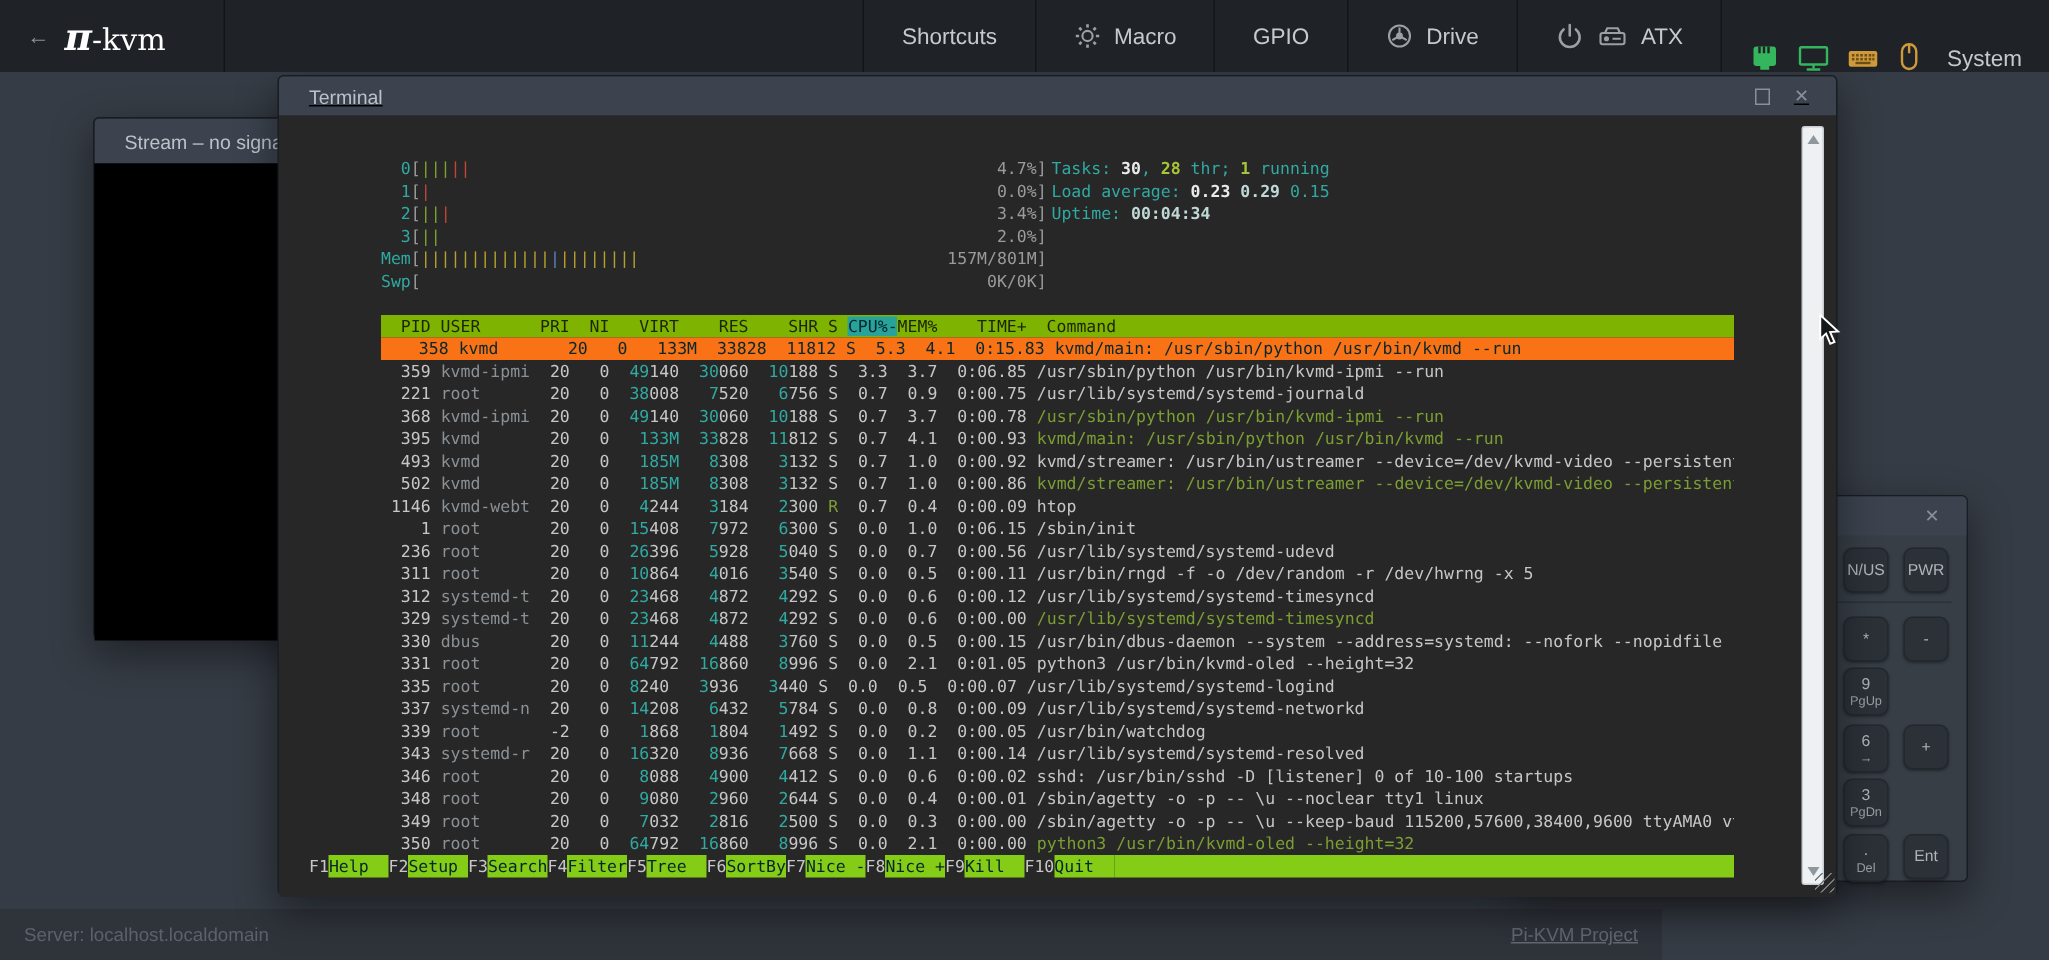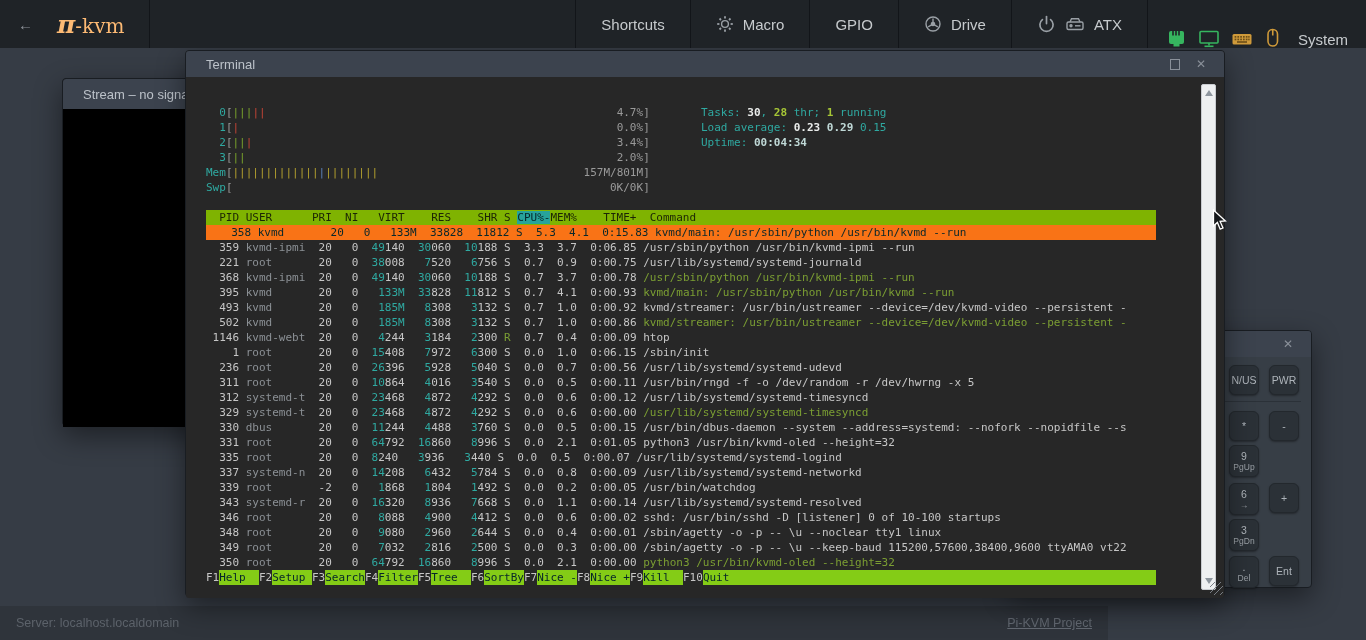--- a/index.html
+++ b/index.html
@@ -5,21 +5,21 @@
   * { margin:0; padding:0; box-sizing:border-box; }
   html,body { width:1366px; height:640px; overflow:hidden; }
   body { font-family:"Liberation Sans", sans-serif; background:#363c45; position:relative; }
 
   
   .navbar { position:absolute; top:0; left:0; width:1366px; height:48px;
             background:#1f2327; display:flex; align-items:stretch; z-index:5; }
   .nav-logo { width:150px; display:flex; align-items:center; gap:10px; padding-left:18px;
               border-right:1px solid #121519; }
   .back-arrow { color:#8d9299; font-size:15px; cursor:pointer; }
-  .logo-text { color:#fdba74; font-family:"DejaVu Serif", serif; font-size:20px; white-space:nowrap;margin-left:14px; }
+  .logo-text { color:#ffffff; font-family:"DejaVu Serif", serif; font-size:20px; white-space:nowrap; }
   .logo-text .pi { font-style:italic; font-weight:bold; font-size:25px; }
   .nav-spacer { flex:1; }
   .nav-item { display:flex; align-items:center; gap:9px; padding:0 25px;
               border-left:1px solid #121519; color:#c6cacd; font-size:15px; cursor:pointer; }
   .nav-system { display:flex; align-items:flex-end; gap:11px; padding:0 18px;
                 border-left:1px solid #121519; color:#c6cacd; font-size:15px; }
   .nav-system .sys-label { margin-left:6px; cursor:pointer; }
   .nav-icon { display:inline-block; line-height:0; }
 
   
@@ -42,27 +42,27 @@
   #keypad-window .win-header { padding-left:14px; }
   .kp-divider { position:absolute; left:10px; right:10px; top:70px; height:1px; background:#2b3138; }
   .kp-key { position:absolute; width:30px; background:#2b3137; border:1px solid #23282d;
             border-radius:6px; color:#aeb4ba; display:flex; flex-direction:column;
             align-items:center; justify-content:center; cursor:pointer;
             box-shadow:0 1px 2px rgba(0,0,0,.35); }
   .kp-key .k-main { font-size:10.5px; line-height:12px; }
   .kp-key .k-sub  { font-size:8.5px; line-height:10px; color:#9aa0a6; }
 
   
-  #terminal-window { left:185px; top:50px; width:1040px; height:547px; z-index:3; }
+  #terminal-window { left:185px; top:50px; width:1040px; height:547px; z-index:3;text-decoration:underline; }
   .term-body { position:relative; width:100%; height:521px; background:#272727;
                border-radius:0 0 3px 3px; overflow:hidden; }
   .htop { position:absolute; left:20px; top:28px; width:950px;
           font-family:"DejaVu Sans Mono", monospace; font-size:11px; line-height:15px;
           color:#c6c6c6; }
-  .htop pre { font:inherit; white-space:pre; overflow:hidden; height:15px; }
+  .htop pre { font:inherit; white-space:pre; overflow:hidden; height:15px;margin-left:48px; }
   .hinfo { position:absolute; left:515px; top:28px; font-family:"DejaVu Sans Mono", monospace;
            font-size:11px; line-height:15px; white-space:pre; }
   .blankline { height:15px; }
 
   .t-teal  { color:#2fa9a1; }
   .t-bteal { color:#bfd8d6; font-weight:bold; }
   .t-green { color:#7b9e33; }
   .t-bgreen{ color:#a6c636; font-weight:bold; }
   .t-bwhite{ color:#e9ebea; font-weight:bold; }
   .t-dim   { color:#9a9a9a; }

